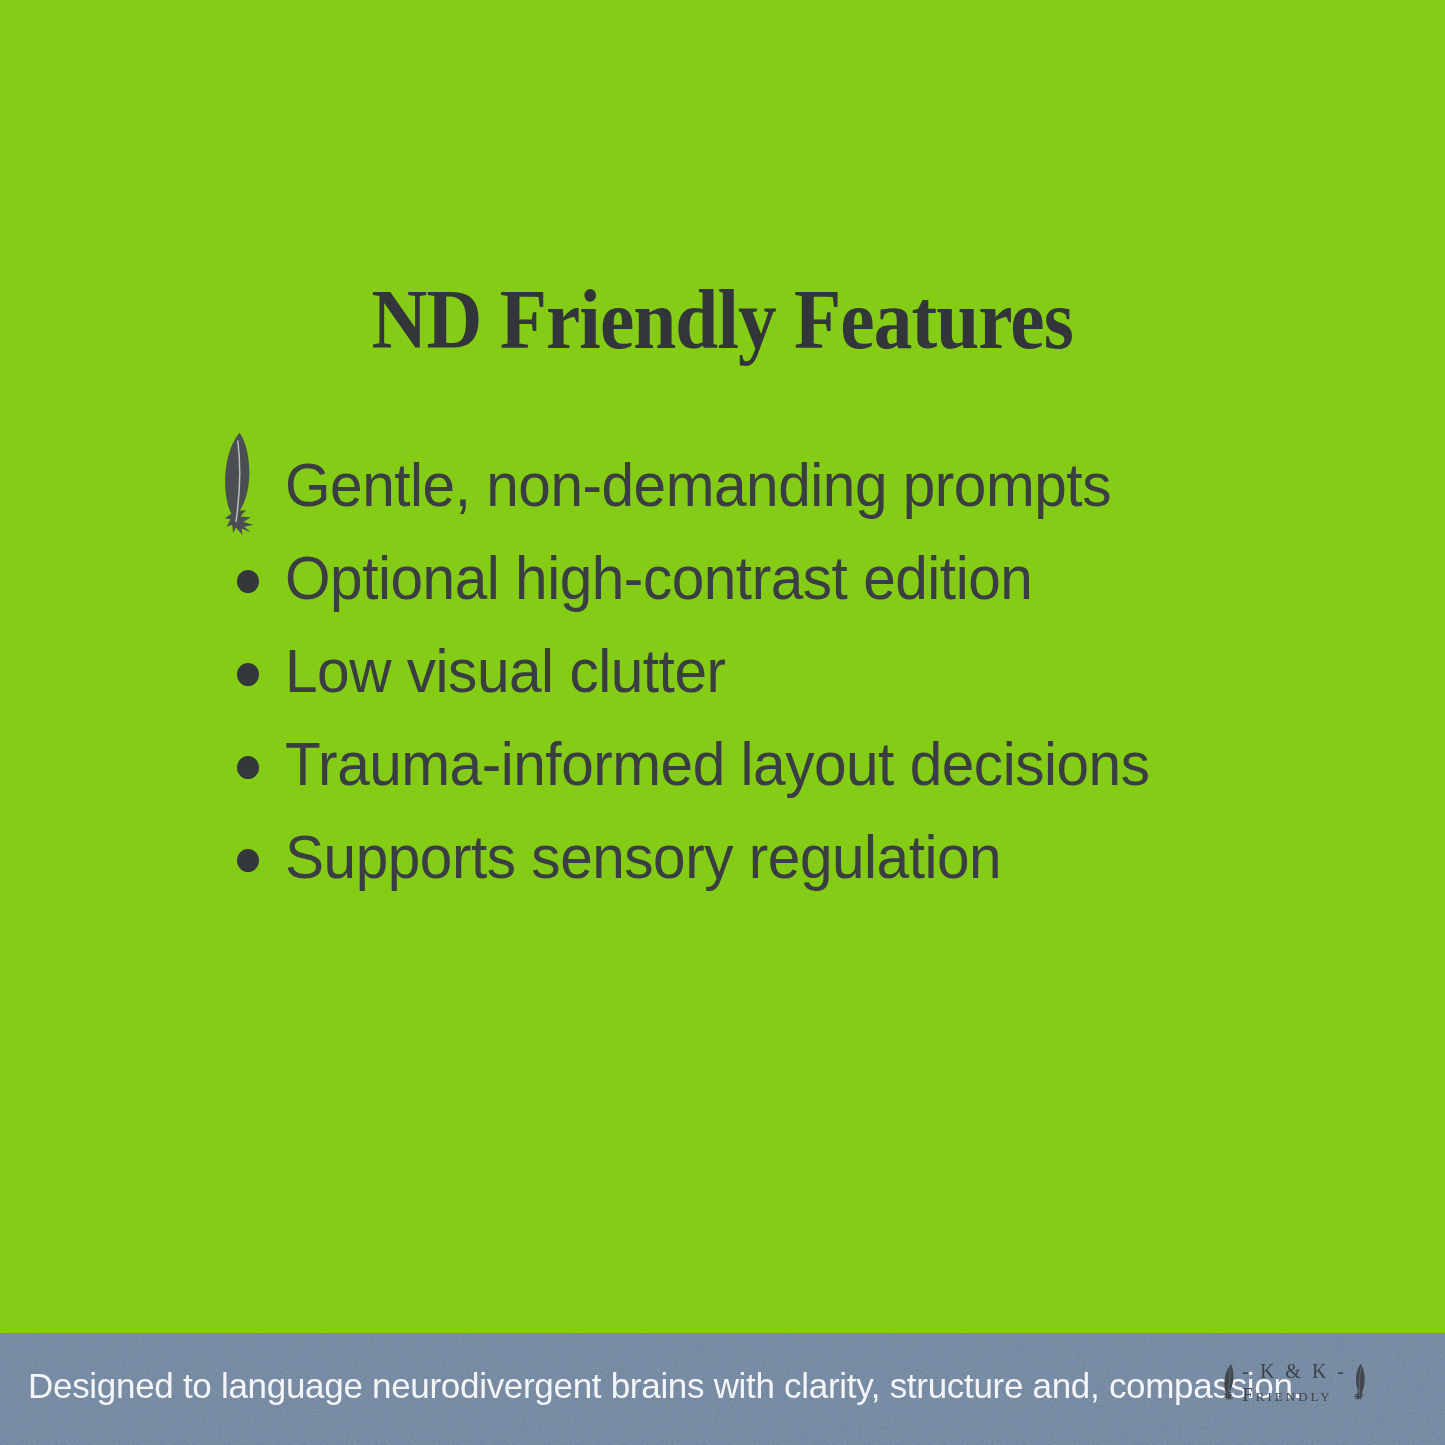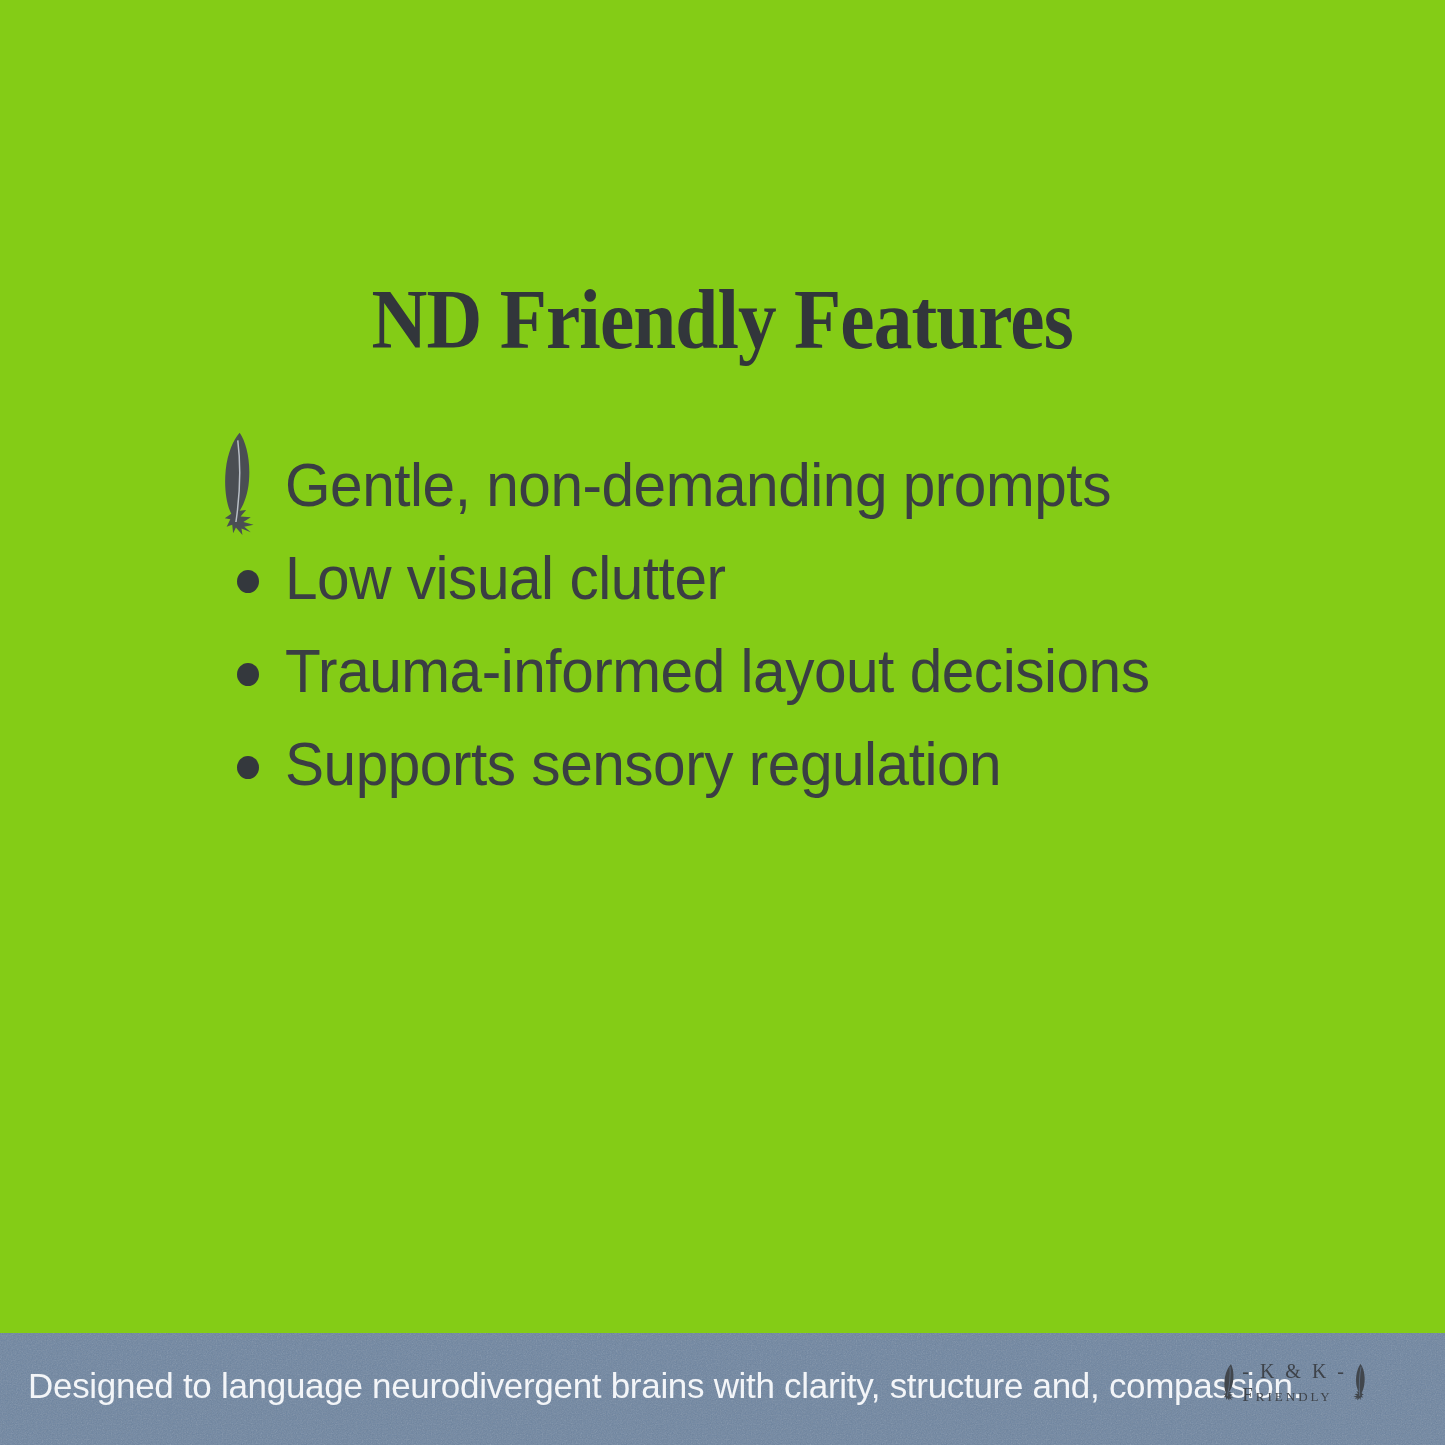--- a/index.html
+++ b/index.html
@@ -164,20 +164,24 @@
         <path fill="#4a4e53" d="M35 2
           C 42 12, 47 32, 45 54
           C 44 67, 40 78, 35 86
           L 42 85 L 36 92 L 47 93 L 39 98 L 50 101 L 40 103 L 47 109 L 37 105
           L 38 112 L 31 104 L 28 110 L 27 101 L 21 103 L 25 95 L 19 94 L 26 89
           C 21 80, 18 62, 20 42
           C 22 24, 28 10, 35 2 Z"></path>
         <path fill="none" stroke="#cbd2da" stroke-width="1.6" opacity="0.85" d="M33 10 C 36 34, 36 64, 31 98"></path>
       </svg>
       <span class="feature-text">Gentle, non-demanding prompts</span>
+    </li>
+    <li class="feature-item">
+      <span class="bullet-dot"></span>
+      <span class="feature-text">Optional high-contrast edition</span>
     </li>
     <li class="feature-item">
       <span class="bullet-dot"></span>
       <span class="feature-text">Low visual clutter</span>
     </li>
     <li class="feature-item">
       <span class="bullet-dot"></span>
       <span class="feature-text">Trauma-informed layout decisions</span>
     </li>
     <li class="feature-item">

